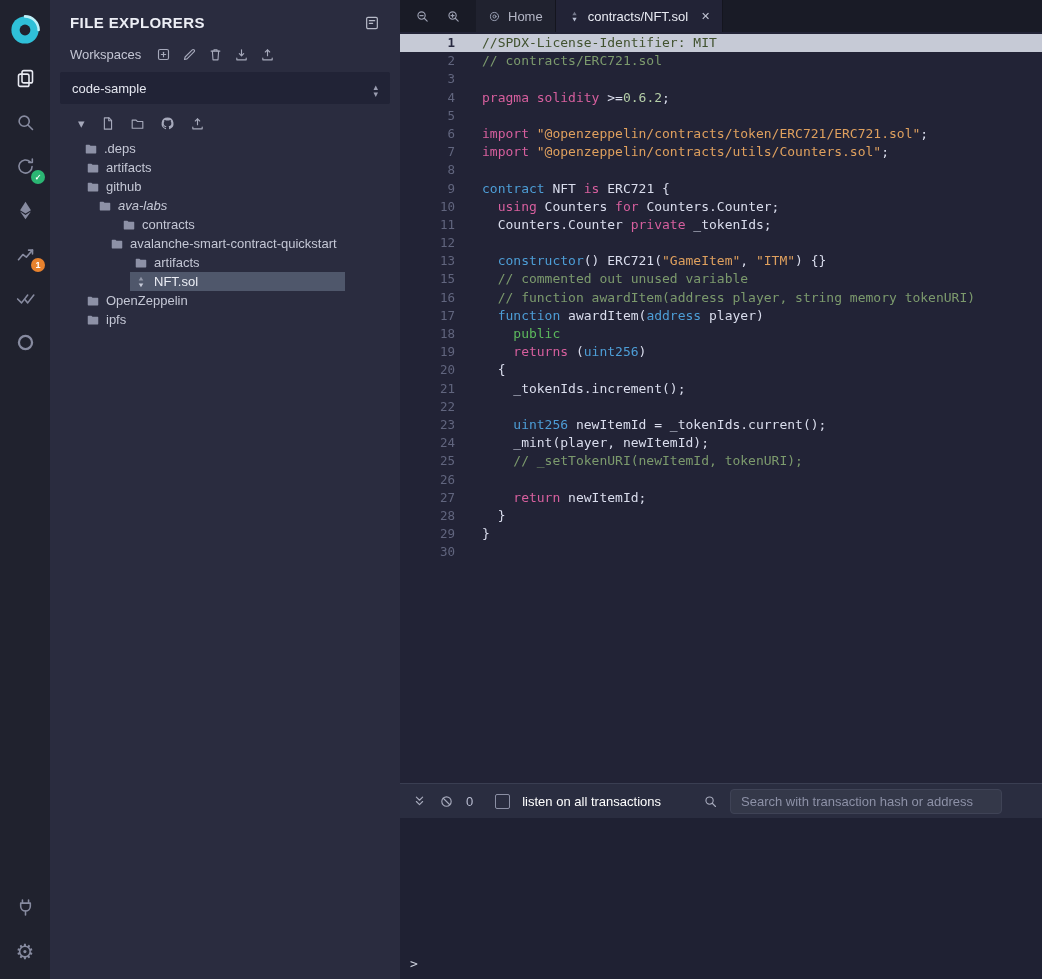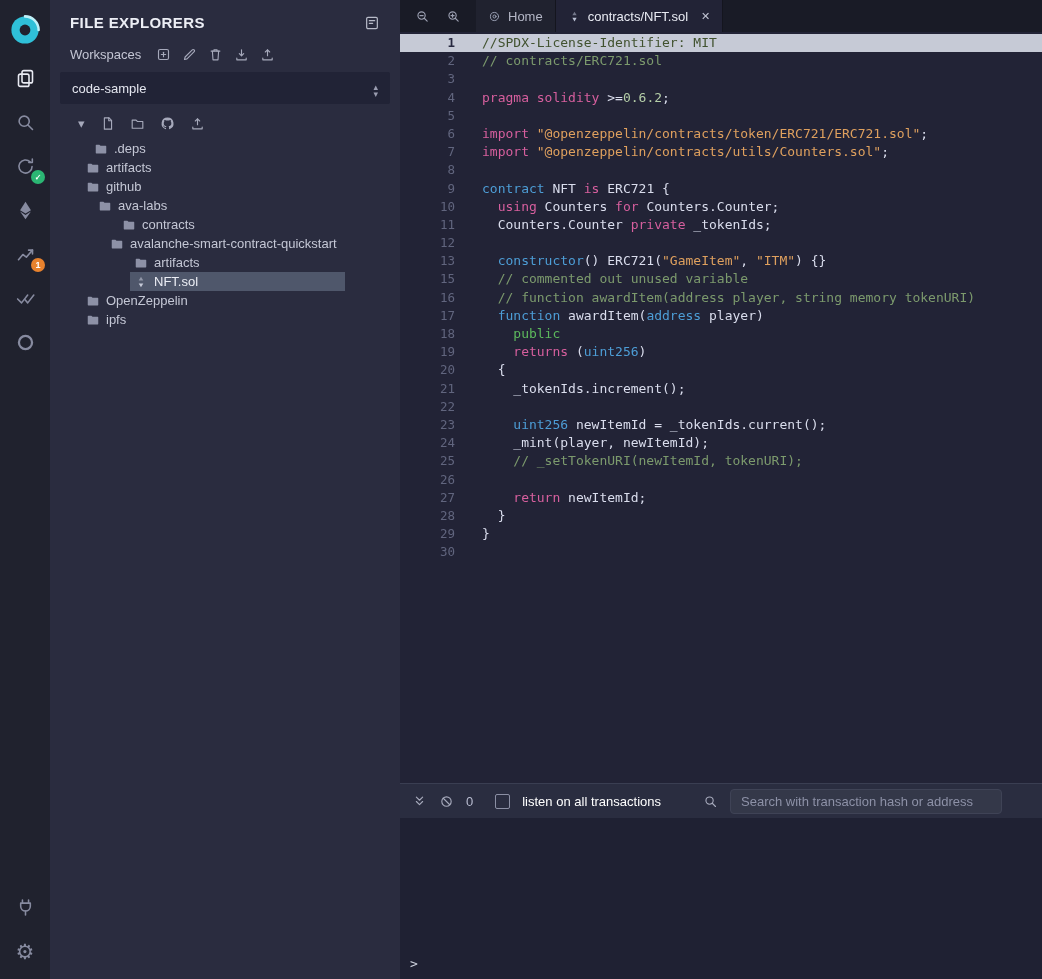--- a/index.html
+++ b/index.html
@@ -254,21 +254,21 @@
         </span>
         <span class="wicon">
           <svg class="svgi" viewBox="0 0 24 24" fill="none" stroke="currentColor" stroke-width="1.8" stroke-linecap="round" stroke-linejoin="round">
             <path d="M4.5 17.5v3h15v-3"></path>
             <path d="M12 14V4.5"></path>
             <polyline points="8.5 8 12 4.5 15.5 8"></polyline>
           </svg>
         </span>
       </div>
     <div id="file-tree">
-        <div class="tree-row" style="padding-left: 40px;">
+        <div class="tree-row" style="padding-left: 30px;">
           <span class="tr-inner">
             <span class="ticon2">
               <svg class="svgi" viewBox="0 0 24 24" fill="none" stroke="currentColor" stroke-width="1.8" stroke-linecap="round" stroke-linejoin="round">
                 <path fill="currentColor" stroke="none" d="M3 5.5a1 1 0 0 1 1-1h5.2l2 2H20a1 1 0 0 1 1 1v11a1 1 0 0 1-1 1H4a1 1 0 0 1-1-1z"></path>
               </svg>
             </span>
             <span class="tlab">.deps</span>
           </span>
         </div>
         <div class="tree-row" style="padding-left: 32px;">
@@ -284,21 +284,21 @@
         <div class="tree-row" style="padding-left: 32px;">
           <span class="tr-inner">
             <span class="ticon2">
               <svg class="svgi" viewBox="0 0 24 24" fill="none" stroke="currentColor" stroke-width="1.8" stroke-linecap="round" stroke-linejoin="round">
                 <path fill="currentColor" stroke="none" d="M3 5.5a1 1 0 0 1 1-1h5.2l2 2H20a1 1 0 0 1 1 1v11a1 1 0 0 1-1 1H4a1 1 0 0 1-1-1z"></path>
               </svg>
             </span>
             <span class="tlab">github</span>
           </span>
         </div>
-        <div class="tree-row" style="padding-left: 44px;">
+        <div class="tree-row" style="padding-left: 44px; font-style: italic;">
           <span class="tr-inner">
             <span class="ticon2">
               <svg class="svgi" viewBox="0 0 24 24" fill="none" stroke="currentColor" stroke-width="1.8" stroke-linecap="round" stroke-linejoin="round">
                 <path fill="currentColor" stroke="none" d="M3 5.5a1 1 0 0 1 1-1h5.2l2 2H20a1 1 0 0 1 1 1v11a1 1 0 0 1-1 1H4a1 1 0 0 1-1-1z"></path>
               </svg>
             </span>
             <span class="tlab">ava-labs</span>
           </span>
         </div>
         <div class="tree-row" style="padding-left: 68px;">

